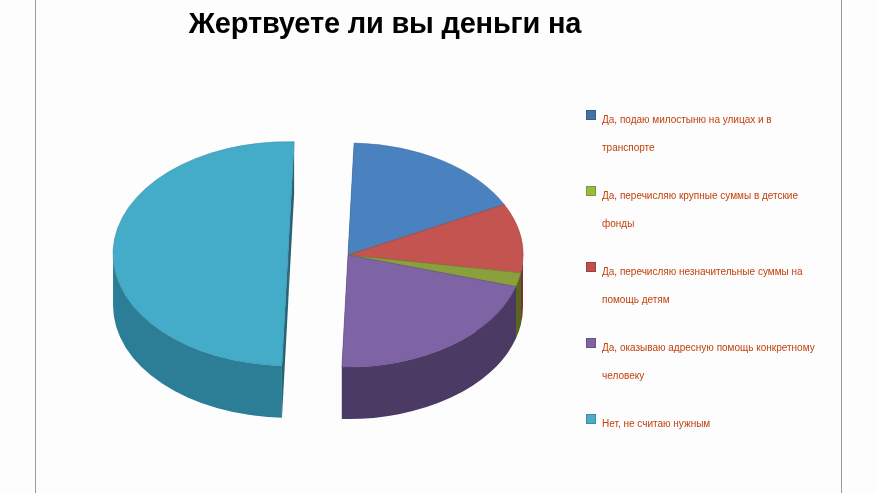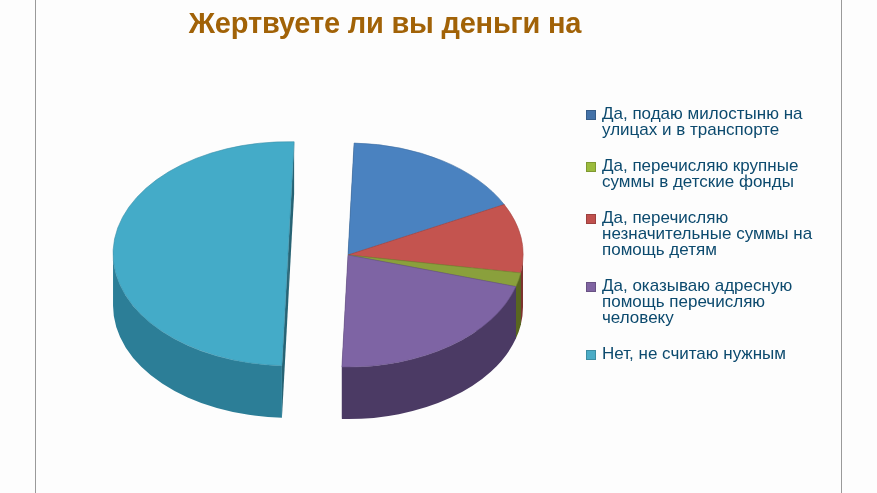--- a/index.html
+++ b/index.html
@@ -19,21 +19,21 @@
   .frame-line.left{left:35px;}
   .frame-line.right{left:841px;}
 
   .chart-title{
     position:absolute;
     left:150px;top:6px;width:470px;
     text-align:center;
     font-size:29px;
     font-weight:bold;
     line-height:1.22;
-    color:#a16207;
+    color:#000000;
     letter-spacing:-0.2px;
   }
   .chart-title .tl{display:block;}
 
   #pie-area{
     position:absolute;
     left:40px;top:120px;
     width:560px;height:330px;
   }
   #pie-svg{display:block;width:560px;height:330px;}
@@ -51,23 +51,23 @@
   .legend-item:last-child{margin-bottom:0;}
   .legend-swatch{
     width:10px;height:10px;
     flex:0 0 10px;
     margin-top:4px;
     margin-right:6px;
     border:1px solid rgba(0,0,0,0.18);
     box-sizing:border-box;
   }
   .legend-label{
-    font-size:17px;
-    line-height:16px;
-    color:#0c4a6e;
+    font-size:10px;
+    line-height:28px;
+    color:#c2410c;
     max-width:222px;
   }
 </style>
 </head>
 <body>
 
 <div id="page">
 
   <div class="frame-line left"></div>
   <div class="frame-line right"></div>
@@ -112,21 +112,21 @@
       <div class="legend-item">
         <span class="legend-swatch" style="background: rgb(155, 187, 60);"></span>
         <span class="legend-label">Да, перечисляю крупные суммы в детские фонды</span>
       </div>
       <div class="legend-item">
         <span class="legend-swatch" style="background: rgb(192, 80, 77);"></span>
         <span class="legend-label">Да, перечисляю незначительные суммы на помощь детям</span>
       </div>
       <div class="legend-item">
         <span class="legend-swatch" style="background: rgb(128, 100, 162);"></span>
-        <span class="legend-label">Да, оказываю адресную помощь перечисляю человеку</span>
+        <span class="legend-label">Да, оказываю адресную помощь конкретному человеку</span>
       </div>
       <div class="legend-item">
         <span class="legend-swatch" style="background: rgb(75, 172, 198);"></span>
         <span class="legend-label">Нет, не считаю нужным</span>
       </div>
     </div>
 
 </div>
 
 </body></html>

